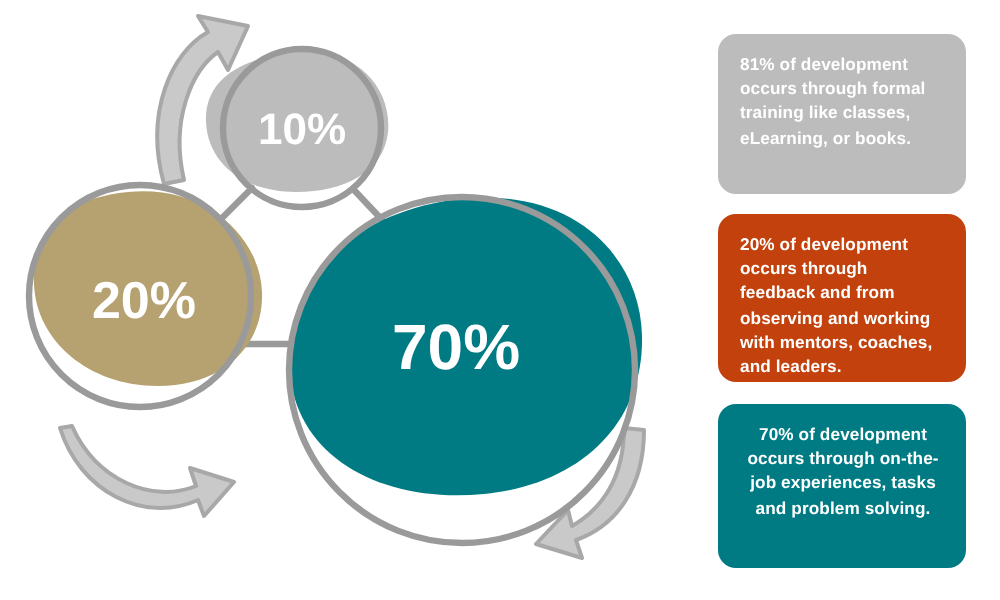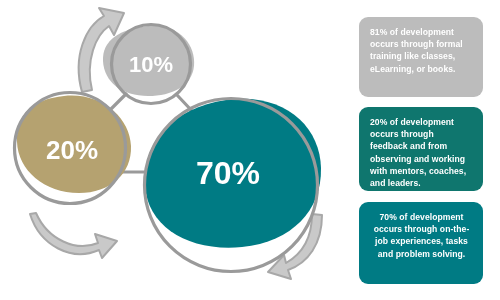--- a/index.html
+++ b/index.html
@@ -117,19 +117,19 @@
       <circle cx="231" cy="185" r="86.5" fill="none" stroke="#9A9A9A" stroke-width="3.2"></circle>
       <text class="pct-label pct-70" x="228" y="176">70%</text>
     </g>
 
   </svg>
 
   <div class="cards">
 
     <div class="card card-10" style="background:#BCBCBC;">81% of development occurs through formal training like classes, eLearning, or books.</div>
 
-    <div class="card card-20" style="background:#0f766e;">20% of development occurs through feedback and from observing and working with mentors, coaches, and leaders.</div>
+    <div class="card card-20" style="background:#c2410c;">20% of development occurs through feedback and from observing and working with mentors, coaches, and leaders.</div>
 
     <div class="card card-70" style="background:#007B84;text-align:center;">70% of development occurs through on-the-job experiences, tasks and problem solving.</div>
 
   </div>
 
 </div>
 
 </body></html>

